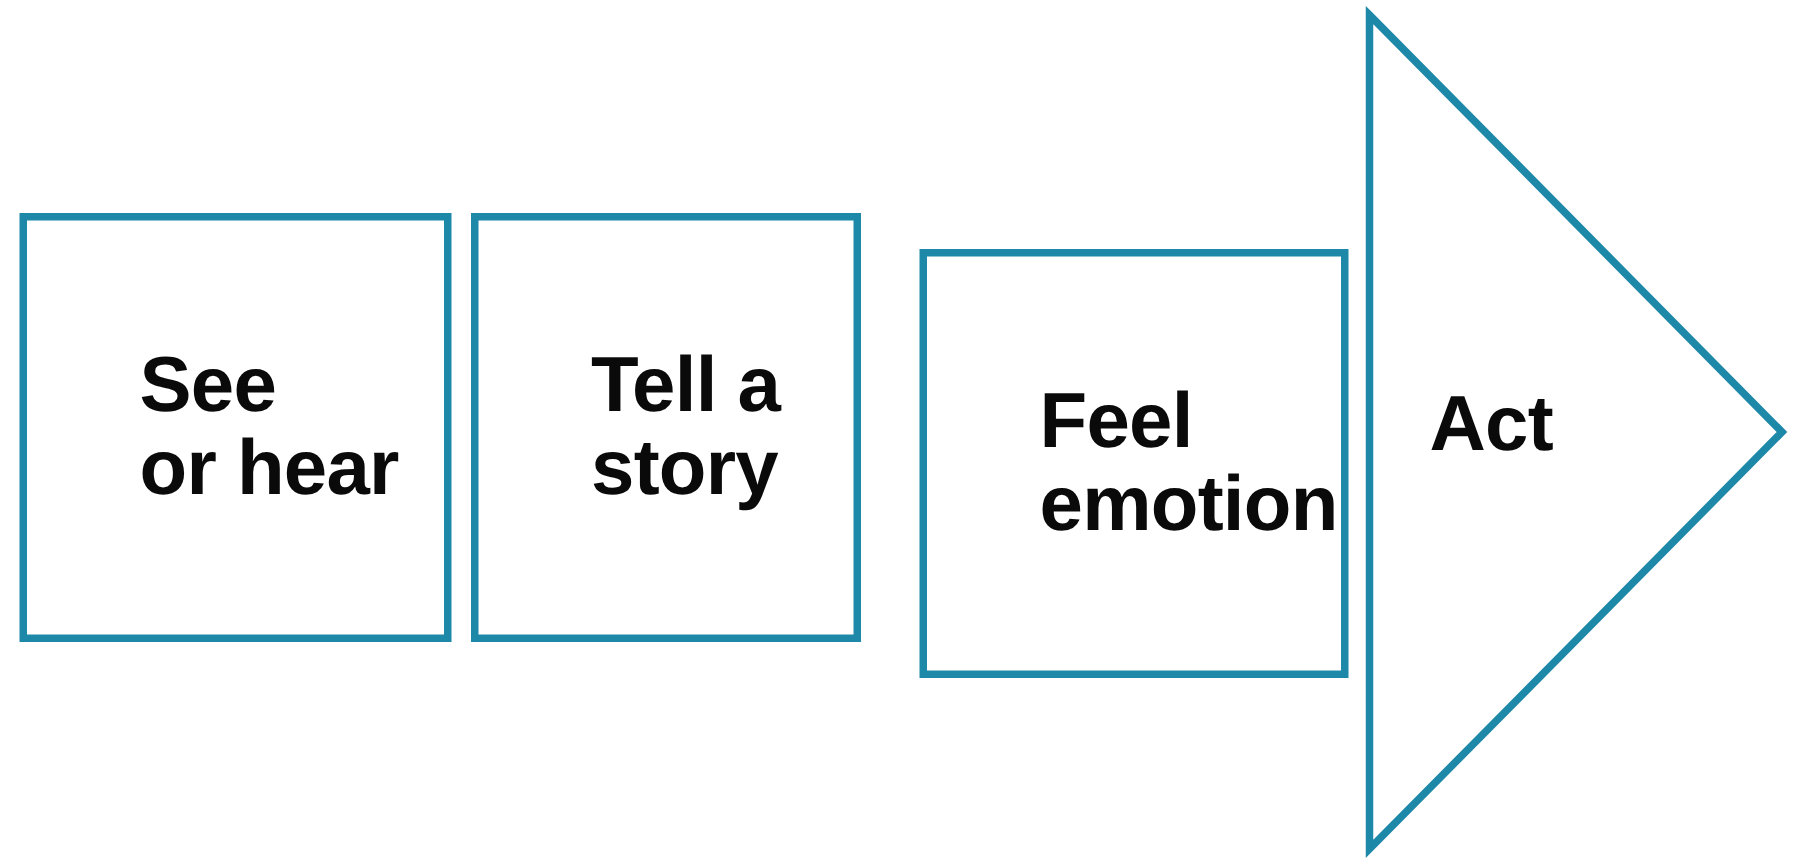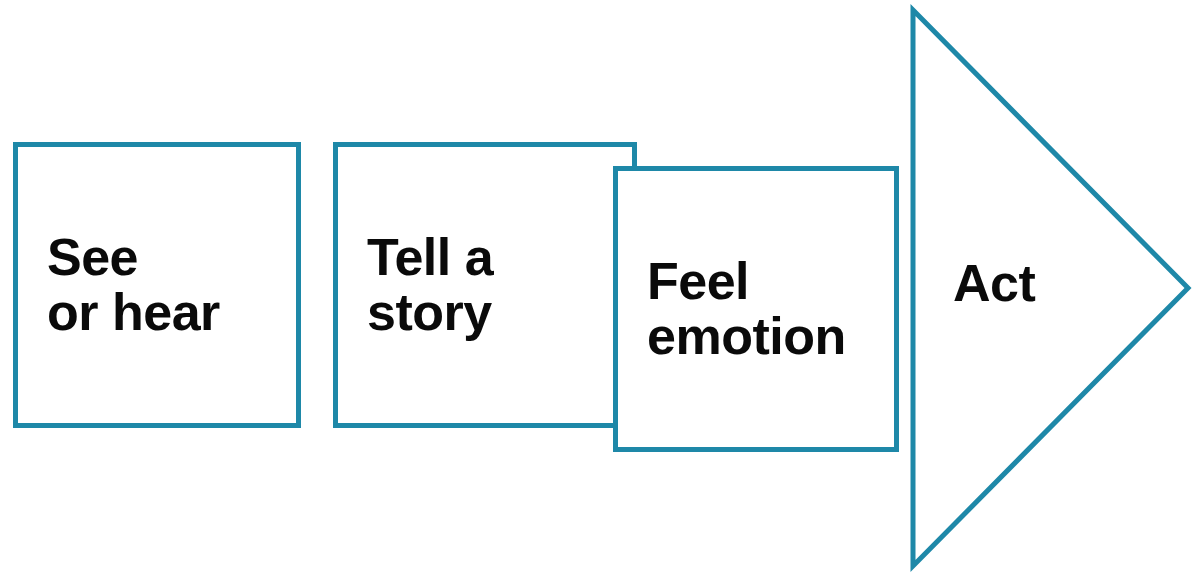--- a/index.html
+++ b/index.html
@@ -22,35 +22,36 @@
   
   .stage-box {
     position: absolute;
     box-sizing: border-box;
     background: #ffffff;
     border: 5px solid var(--stroke, #1e88a8);
     display: flex;
     flex-direction: column;
     justify-content: center;
     align-items: flex-start;
+    padding-left: 46px;
   }
   .stage-label {
     font-size: 52px;
     font-weight: 700;
     line-height: 1.06;
     color: #0a0a0a;
     letter-spacing: -0.5px;
     white-space: pre-line;
     text-align: left;
     padding-left: 29px;
     margin: 0;
   }
 
   #box-0 { left: 13px;  top: 142px; width: 288px; height: 286px; }
-  #box-1 { left: 333px; top: 142px; width: 304px; height: 286px; }
+  #box-1 { left: 314px; top: 142px; width: 260px; height: 286px; }
   #box-2 { left: 613px; top: 142px; width: 286px; height: 286px; margin-top: 24px; }
 
   
   #arrow-wrap {
     position: absolute;
     left: 905px;
     top: 0px;
     width: 295px;
     height: 576px;
   }

